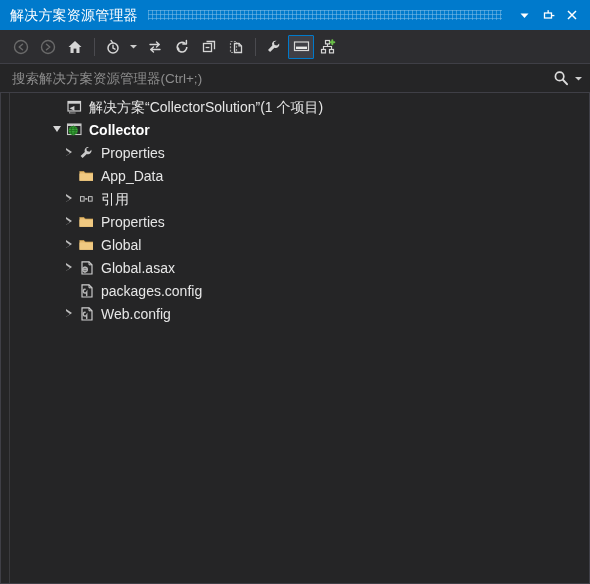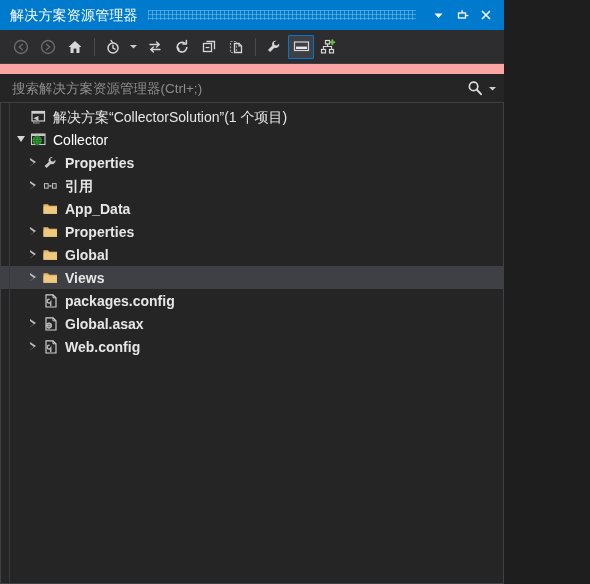--- a/index.html
+++ b/index.html
@@ -10,23 +10,23 @@
   body {
     width: 590px;
     height: 584px;
     font-family: "Liberation Sans", "DejaVu Sans", sans-serif;
     -webkit-font-smoothing: antialiased;
     overflow: hidden;
   }
 
   .window {
     position: relative;
-    width: 504px;
+    width: 590px;
     height: 584px;
-    background: #fca5a5;
+    background: #c2410c;
     box-sizing: border-box;
     display: flex;
     flex-direction: column;
   }
 
   
   .titlebar {
     height: 30px;
     min-height: 30px;
     background: #007acc;
@@ -112,21 +112,20 @@
   
   .searchbar {
     height: 29px;
     min-height: 29px;
     background: #252526;
     border-bottom: 1px solid #3f3f46;
     display: flex;
     align-items: center;
     padding: 0 6px 0 12px;
     box-sizing: border-box;
-    margin-top: 10px;
   }
   .search-input {
     flex: 1;
     background: transparent;
     border: none;
     outline: none;
     color: #8d8d8d;
     font-family: "Liberation Sans", "DejaVu Sans", sans-serif;
     font-size: 13.5px;
     padding: 0;
@@ -157,20 +156,21 @@
   .tree {
     padding-top: 2px;
   }
   .row {
     height: 23px;
     display: flex;
     align-items: center;
     cursor: default;
     white-space: nowrap;
     box-sizing: border-box;
+    margin-left: 36px;
   }
   .row.selected { background: #3f3f46; }
 
   .expander {
     width: 16px;
     min-width: 16px;
     height: 23px;
     display: flex;
     align-items: center;
     justify-content: center;
@@ -220,24 +220,24 @@
     margin-right: 6px;
     display: flex;
     align-items: center;
     justify-content: center;
   }
   .label {
     color: #e6e6e6;
     font-size: 14px;
     line-height: 16px;
   }
-  .label.bold { font-weight: normal; color: #ffffff; }
+  .label.bold { font-weight: bold; color: #ffffff; }
 
   .ind-0 { padding-left: 12px; }
-  .ind-1 { padding-left: 24px; font-weight: bold; }
+  .ind-1 { padding-left: 24px; }
 
   
   .guide {
     position: absolute;
     left: 8px;
     top: 0;
     bottom: 0;
     width: 1px;
     background: #3a3a3d;
   }
@@ -414,118 +414,105 @@
             <span class="tri-right"></span>
           </span>
           <span class="icon">
             <svg width="17" height="16" viewBox="0 0 17 16">
               <path d="M11 2.2 A3.5 3.5 0 0 0 6.8 6.9 L2.6 11 L4.6 13 L8.8 8.9 A3.5 3.5 0 0 0 13.4 4.7 L11.4 6.7 L8.9 6.1 L8.3 3.6 Z" fill="#c9c9c9"></path>
             </svg>
           </span>
           <span class="label">Properties</span>
         </div>
         <div class="row ind-1">
+          <span class="expander"></span>
+          <span class="icon">
+            <svg width="17" height="16" viewBox="0 0 17 16">
+              <path d="M1.5 3.6 L6 3.6 L7.3 5.1 L15 5.1 L15 12.8 L1.5 12.8 Z" fill="#e8bd72"></path>
+              <path d="M1.5 3.6 L6 3.6 L7.3 5.1 L15 5.1" fill="none" stroke="#c49a4e" stroke-width="0.9"></path>
+              <rect x="1.5" y="5.6" width="13.5" height="7.2" fill="#f0c981"></rect>
+            </svg>
+          </span>
+          <span class="label">App_Data</span>
+        </div>
+        <div class="row ind-1">
           <span class="expander">
             <span class="tri-right"></span>
           </span>
           <span class="icon">
             <svg width="17" height="16" viewBox="0 0 17 16">
               <rect x="2" y="5.2" width="4.6" height="5.4" fill="#cfcfcf"></rect>
               <rect x="2.9" y="6.1" width="2.8" height="3.6" fill="#2b2b2c"></rect>
               <rect x="7.2" y="7.2" width="2.2" height="1.4" fill="#cfcfcf"></rect>
               <rect x="10" y="5.2" width="4.6" height="5.4" fill="#cfcfcf"></rect>
               <rect x="10.9" y="6.1" width="2.8" height="3.6" fill="#2b2b2c"></rect>
             </svg>
           </span>
           <span class="label">引用</span>
         </div>
         <div class="row ind-1">
-          <span class="expander"></span>
+          <span class="expander">
+            <span class="tri-right"></span>
+          </span>
           <span class="icon">
             <svg width="17" height="16" viewBox="0 0 17 16">
               <path d="M1.5 3.6 L6 3.6 L7.3 5.1 L15 5.1 L15 12.8 L1.5 12.8 Z" fill="#e8bd72"></path>
               <path d="M1.5 3.6 L6 3.6 L7.3 5.1 L15 5.1" fill="none" stroke="#c49a4e" stroke-width="0.9"></path>
               <rect x="1.5" y="5.6" width="13.5" height="7.2" fill="#f0c981"></rect>
             </svg>
           </span>
-          <span class="label">App_Data</span>
+          <span class="label">Properties</span>
         </div>
         <div class="row ind-1">
           <span class="expander">
             <span class="tri-right"></span>
           </span>
           <span class="icon">
             <svg width="17" height="16" viewBox="0 0 17 16">
               <path d="M1.5 3.6 L6 3.6 L7.3 5.1 L15 5.1 L15 12.8 L1.5 12.8 Z" fill="#e8bd72"></path>
               <path d="M1.5 3.6 L6 3.6 L7.3 5.1 L15 5.1" fill="none" stroke="#c49a4e" stroke-width="0.9"></path>
               <rect x="1.5" y="5.6" width="13.5" height="7.2" fill="#f0c981"></rect>
             </svg>
           </span>
-          <span class="label">Properties</span>
-        </div>
-        <div class="row ind-1">
-          <span class="expander">
-            <span class="tri-right"></span>
-          </span>
-          <span class="icon">
-            <svg width="17" height="16" viewBox="0 0 17 16">
-              <path d="M1.5 3.6 L6 3.6 L7.3 5.1 L15 5.1 L15 12.8 L1.5 12.8 Z" fill="#e8bd72"></path>
-              <path d="M1.5 3.6 L6 3.6 L7.3 5.1 L15 5.1" fill="none" stroke="#c49a4e" stroke-width="0.9"></path>
-              <rect x="1.5" y="5.6" width="13.5" height="7.2" fill="#f0c981"></rect>
-            </svg>
-          </span>
           <span class="label">Global</span>
-        </div>
-        <div class="row ind-1 selected">
-          <span class="expander">
-            <span class="tri-right"></span>
-          </span>
-          <span class="icon">
-            <svg width="17" height="16" viewBox="0 0 17 16">
-              <path d="M1.5 3.6 L6 3.6 L7.3 5.1 L15 5.1 L15 12.8 L1.5 12.8 Z" fill="#e8bd72"></path>
-              <path d="M1.5 3.6 L6 3.6 L7.3 5.1 L15 5.1" fill="none" stroke="#c49a4e" stroke-width="0.9"></path>
-              <rect x="1.5" y="5.6" width="13.5" height="7.2" fill="#f0c981"></rect>
-            </svg>
-          </span>
-          <span class="label">Views</span>
-        </div>
-        <div class="row ind-1">
-          <span class="expander"></span>
-          <span class="icon">
-            <svg width="17" height="16" viewBox="0 0 17 16">
-              <path d="M4 1.8 L11 1.8 L14 4.8 L14 14 L4 14 Z" fill="none" stroke="#cfcfcf" stroke-width="1.15"></path>
-              <path d="M11 1.8 L11 4.8 L14 4.8" fill="none" stroke="#cfcfcf" stroke-width="1"></path>
-              <path d="M7.1 6.3 A1.9 1.9 0 1 0 8.7 9.2 L8.7 12.4" fill="none" stroke="#b6b6b6" stroke-width="1.5" stroke-linecap="round"></path>
-            </svg>
-          </span>
-          <span class="label">packages.config</span>
         </div>
         <div class="row ind-1">
           <span class="expander">
             <span class="tri-right"></span>
           </span>
           <span class="icon">
             <svg width="17" height="16" viewBox="0 0 17 16">
               <path d="M4 1.8 L11 1.8 L14 4.8 L14 14 L4 14 Z" fill="none" stroke="#cfcfcf" stroke-width="1.15"></path>
               <path d="M11 1.8 L11 4.8 L14 4.8" fill="none" stroke="#cfcfcf" stroke-width="1"></path>
               <circle cx="7" cy="9.6" r="2.3" fill="none" stroke="#b6b6b6" stroke-width="1.5"></circle>
               <path d="M7 6.6 L7 12.6 M4 9.6 L10 9.6" stroke="#b6b6b6" stroke-width="1"></path>
             </svg>
           </span>
           <span class="label">Global.asax</span>
         </div>
         <div class="row ind-1">
-          <span class="expander">
-            <span class="tri-right"></span>
-          </span>
+          <span class="expander"></span>
           <span class="icon">
             <svg width="17" height="16" viewBox="0 0 17 16">
               <path d="M4 1.8 L11 1.8 L14 4.8 L14 14 L4 14 Z" fill="none" stroke="#cfcfcf" stroke-width="1.15"></path>
               <path d="M11 1.8 L11 4.8 L14 4.8" fill="none" stroke="#cfcfcf" stroke-width="1"></path>
               <path d="M7.1 6.3 A1.9 1.9 0 1 0 8.7 9.2 L8.7 12.4" fill="none" stroke="#b6b6b6" stroke-width="1.5" stroke-linecap="round"></path>
             </svg>
           </span>
+          <span class="label">packages.config</span>
+        </div>
+        <div class="row ind-1">
+          <span class="expander">
+            <span class="tri-right"></span>
+          </span>
+          <span class="icon">
+            <svg width="17" height="16" viewBox="0 0 17 16">
+              <path d="M4 1.8 L11 1.8 L14 4.8 L14 14 L4 14 Z" fill="none" stroke="#cfcfcf" stroke-width="1.15"></path>
+              <path d="M11 1.8 L11 4.8 L14 4.8" fill="none" stroke="#cfcfcf" stroke-width="1"></path>
+              <path d="M7.1 6.3 A1.9 1.9 0 1 0 8.7 9.2 L8.7 12.4" fill="none" stroke="#b6b6b6" stroke-width="1.5" stroke-linecap="round"></path>
+            </svg>
+          </span>
           <span class="label">Web.config</span>
         </div>
       </div>
   </div>
 
 </div>
 
 </body></html>

